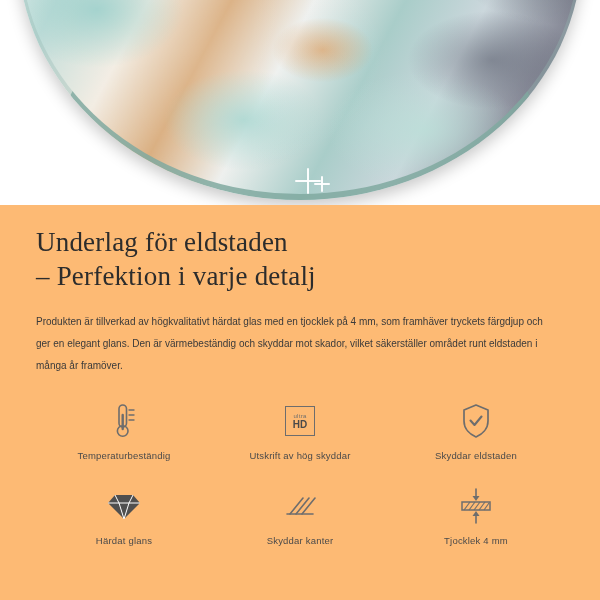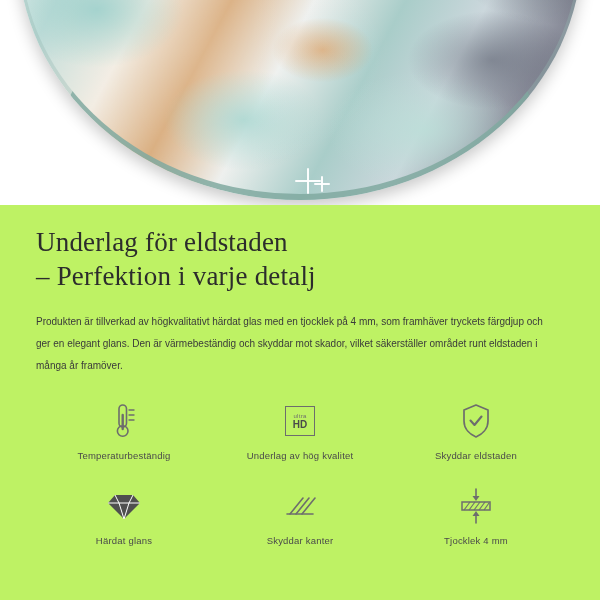--- a/index.html
+++ b/index.html
@@ -5,21 +5,21 @@
   * { box-sizing: border-box; margin: 0; padding: 0; }
   html, body {
     width: 600px; height: 600px;
     background: #ffffff;
     font-family: "Liberation Sans", sans-serif;
     overflow: hidden;
   }
   .page {
     position: relative;
     width: 600px; height: 600px;
-    background: #bef264;
+    background: #fdba74;
     overflow: hidden;
   }
 
   
   .hero {
     position: absolute;
     top: 0; left: 0;
     width: 600px; height: 205px;
     overflow: hidden;
     background: #ffffff;
@@ -194,21 +194,21 @@
       <div class="feature-label">Temperaturbeständig</div>
     </div>
 
     <div class="feature">
       <div class="feature-icon">
         <div class="ultrahd">
           <span class="u1">ultra</span>
           <span class="u2">HD</span>
         </div>
       </div>
-      <div class="feature-label">Underlag av hög kvalitet</div>
+      <div class="feature-label">Utskrift av hög skyddar</div>
     </div>
 
     <div class="feature">
       <div class="feature-icon">
         <svg width="34" height="40" viewBox="0 0 34 40">
           <path d="M17 4 L29 9 V20 C29 28 23 33.5 17 36 C11 33.5 5 28 5 20 V9 Z" fill="none" stroke="#6d6d6d" stroke-width="1.7" stroke-linejoin="round"></path>
           <polyline points="11.5,19.5 15.5,24 22.5,15.5" fill="none" stroke="#6d6d6d" stroke-width="2.1" stroke-linecap="round" stroke-linejoin="round"></polyline>
         </svg>
       </div>
       <div class="feature-label">Skyddar eldstaden</div>

